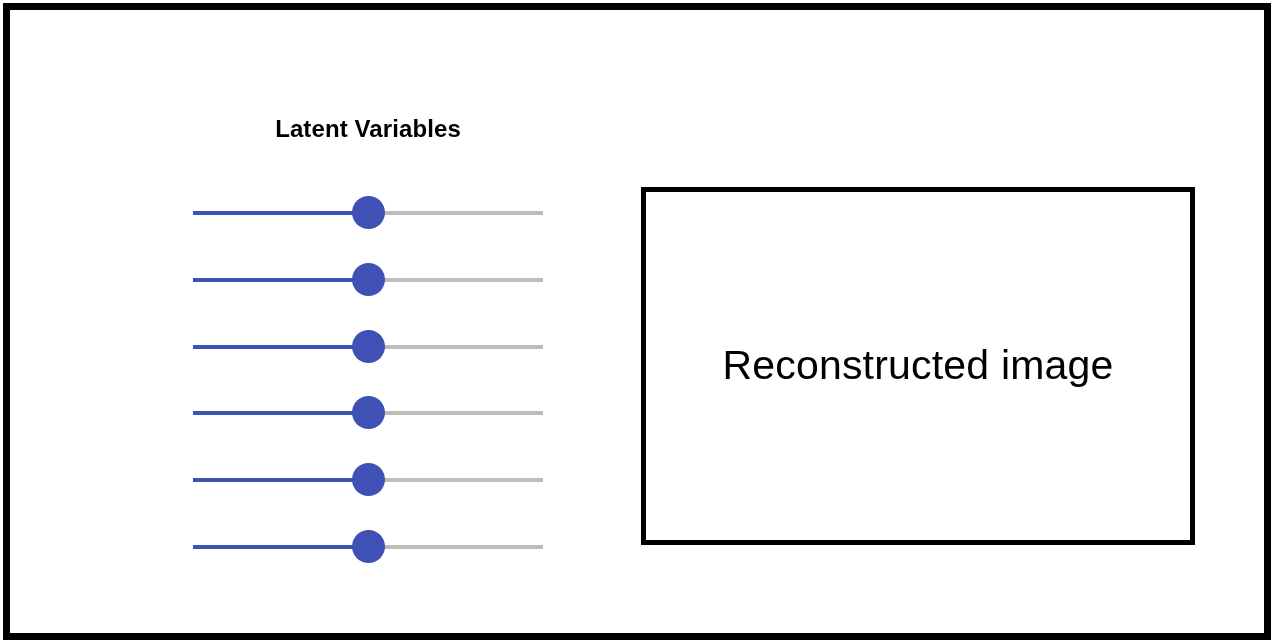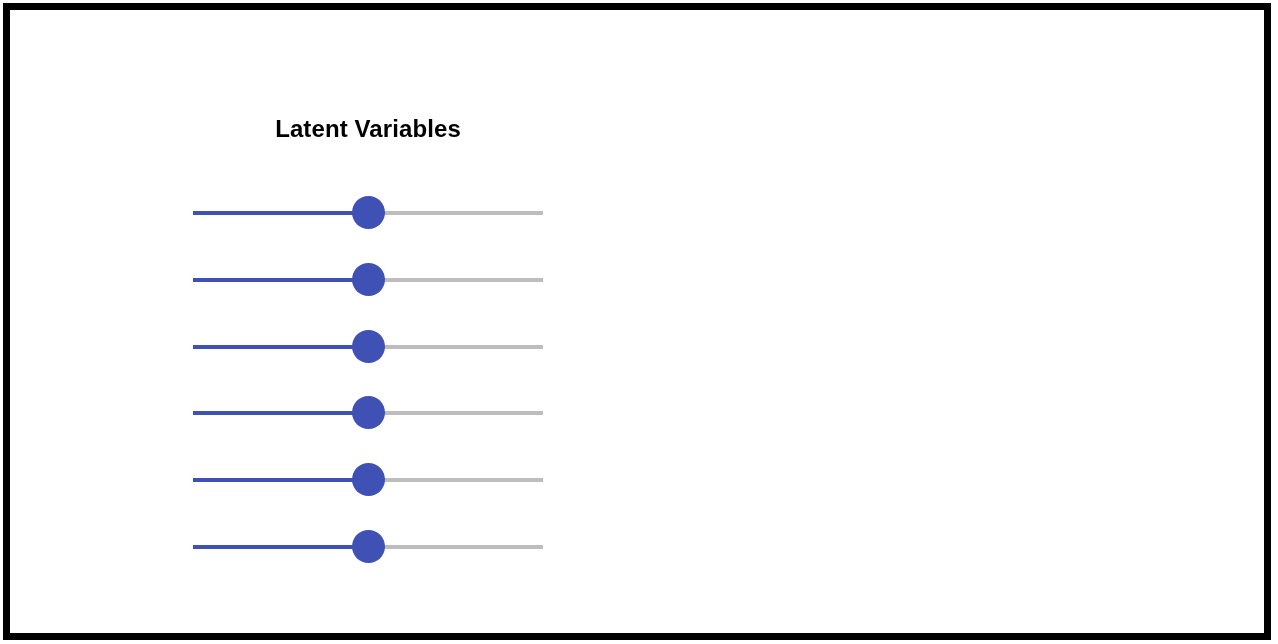--- a/index.html
+++ b/index.html
@@ -157,15 +157,18 @@
             <div class="slider-thumb" style="left: 175px; background: rgb(63, 81, 181);"></div>
           </div>
           <div class="slider-row">
             <div class="slider-track" style="background: rgb(189, 189, 189);"></div>
             <div class="slider-fill" style="width: 175px; background: rgb(63, 81, 181);"></div>
             <div class="slider-thumb" style="left: 175px; background: rgb(63, 81, 181);"></div>
           </div>
         </div>
     </div>
 
+    <div class="image-box">
+      <div class="image-box-label">Reconstructed image</div>
+    </div>
 
   </div>
 </div>
 
 </body></html>

